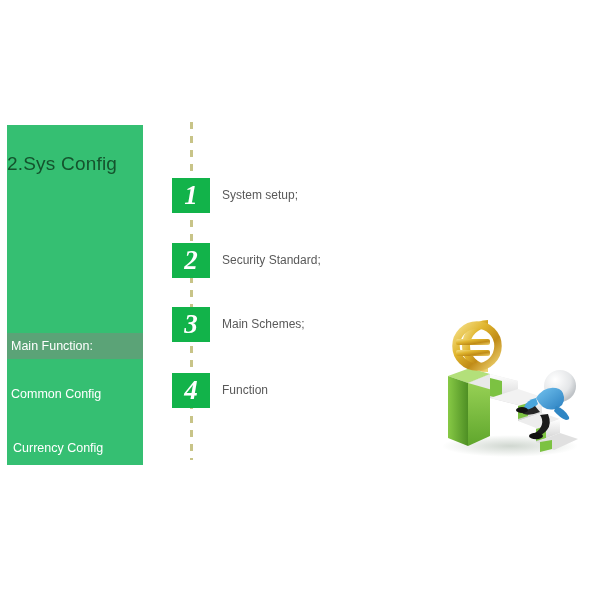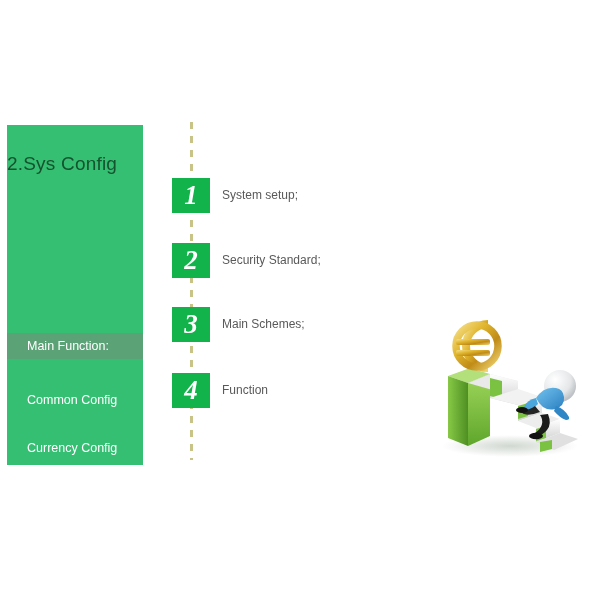--- a/index.html
+++ b/index.html
@@ -39,30 +39,30 @@
     white-space: nowrap;
   }
   .side-item {
     position: absolute;
     left: 0;
     width: 136px;
     height: 26px;
     line-height: 26px;
     color: #ffffff;
     font-size: 12.5px;
-    padding-left: 20px;
+    padding-left: 4px;
     box-sizing: border-box;
     white-space: nowrap;
   }
   .side-item.active {
     background: #5ba377;
   }
   #side-item-0 { top: 208px; }
-  #side-item-1 { top: 262px; }
-  #side-item-2 { top: 310px; padding-left: 20px; }
+  #side-item-1 { top: 256px; }
+  #side-item-2 { top: 310px; padding-left: 6px; }
   #side-item-3 { top: 358px; }
 
   
   #dashed-line {
     position: absolute;
     left: 190px;
     top: 122px;
     width: 3px;
     height: 338px;
     background-image: linear-gradient(

